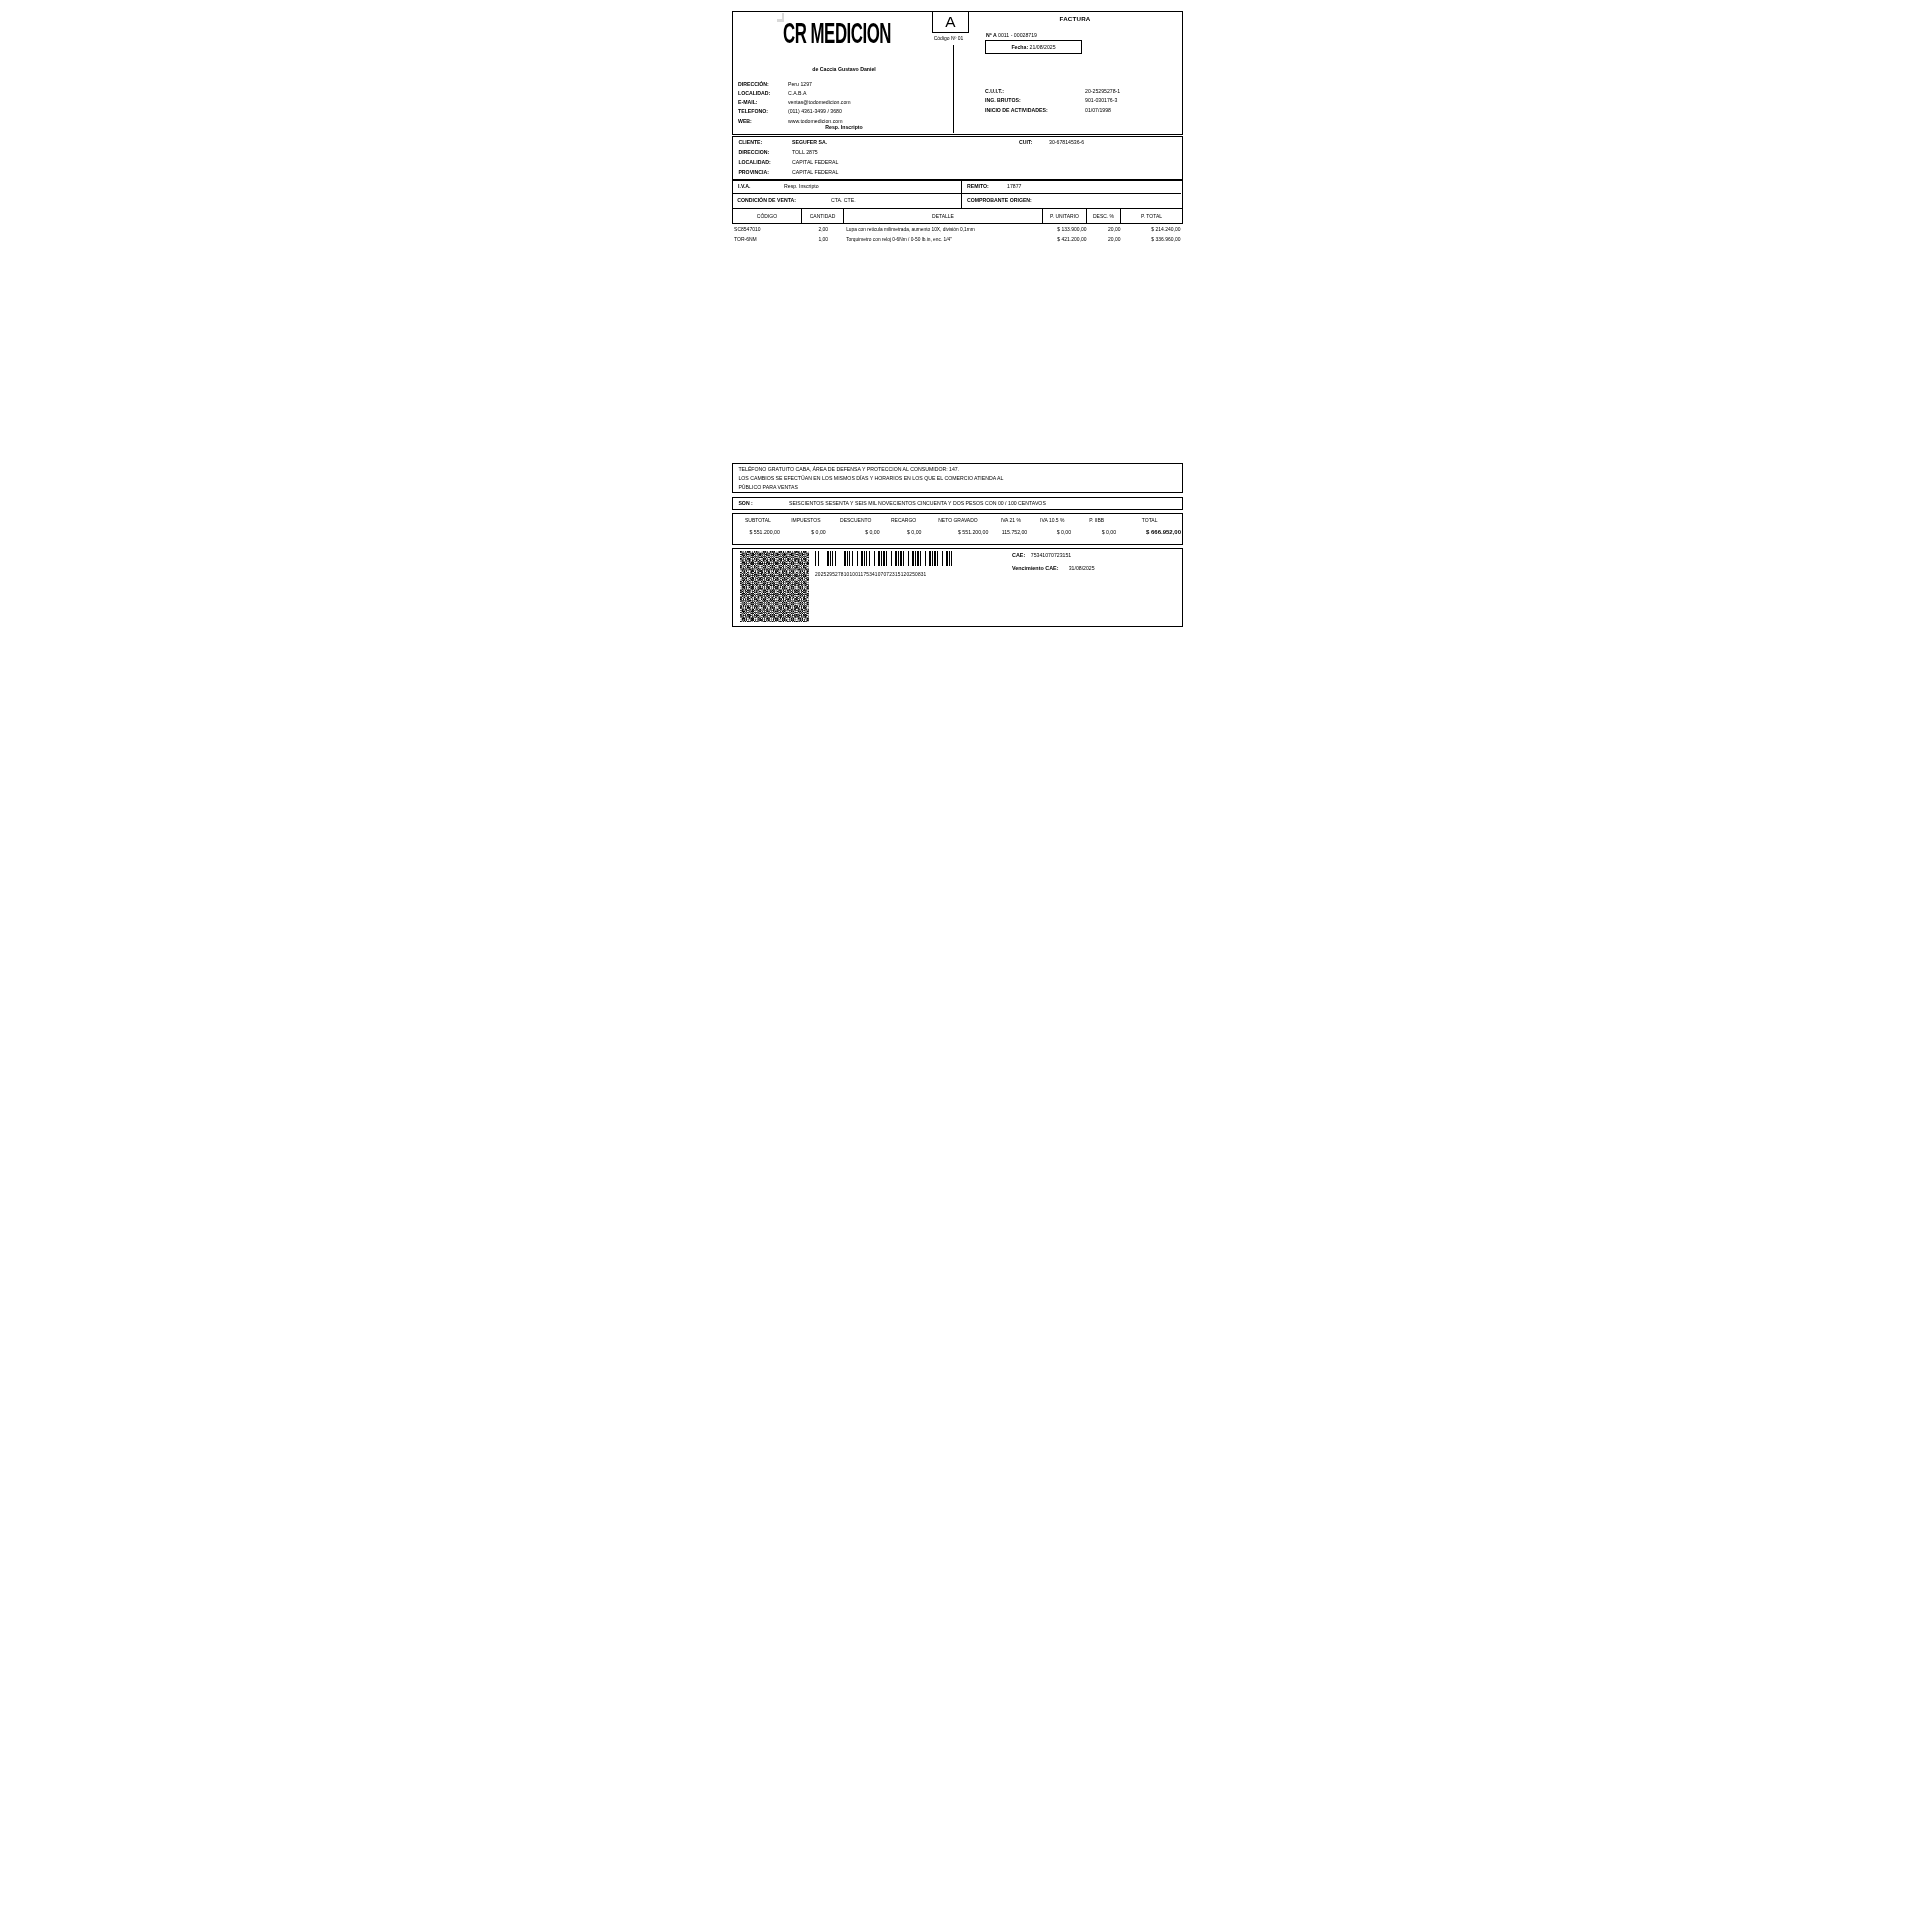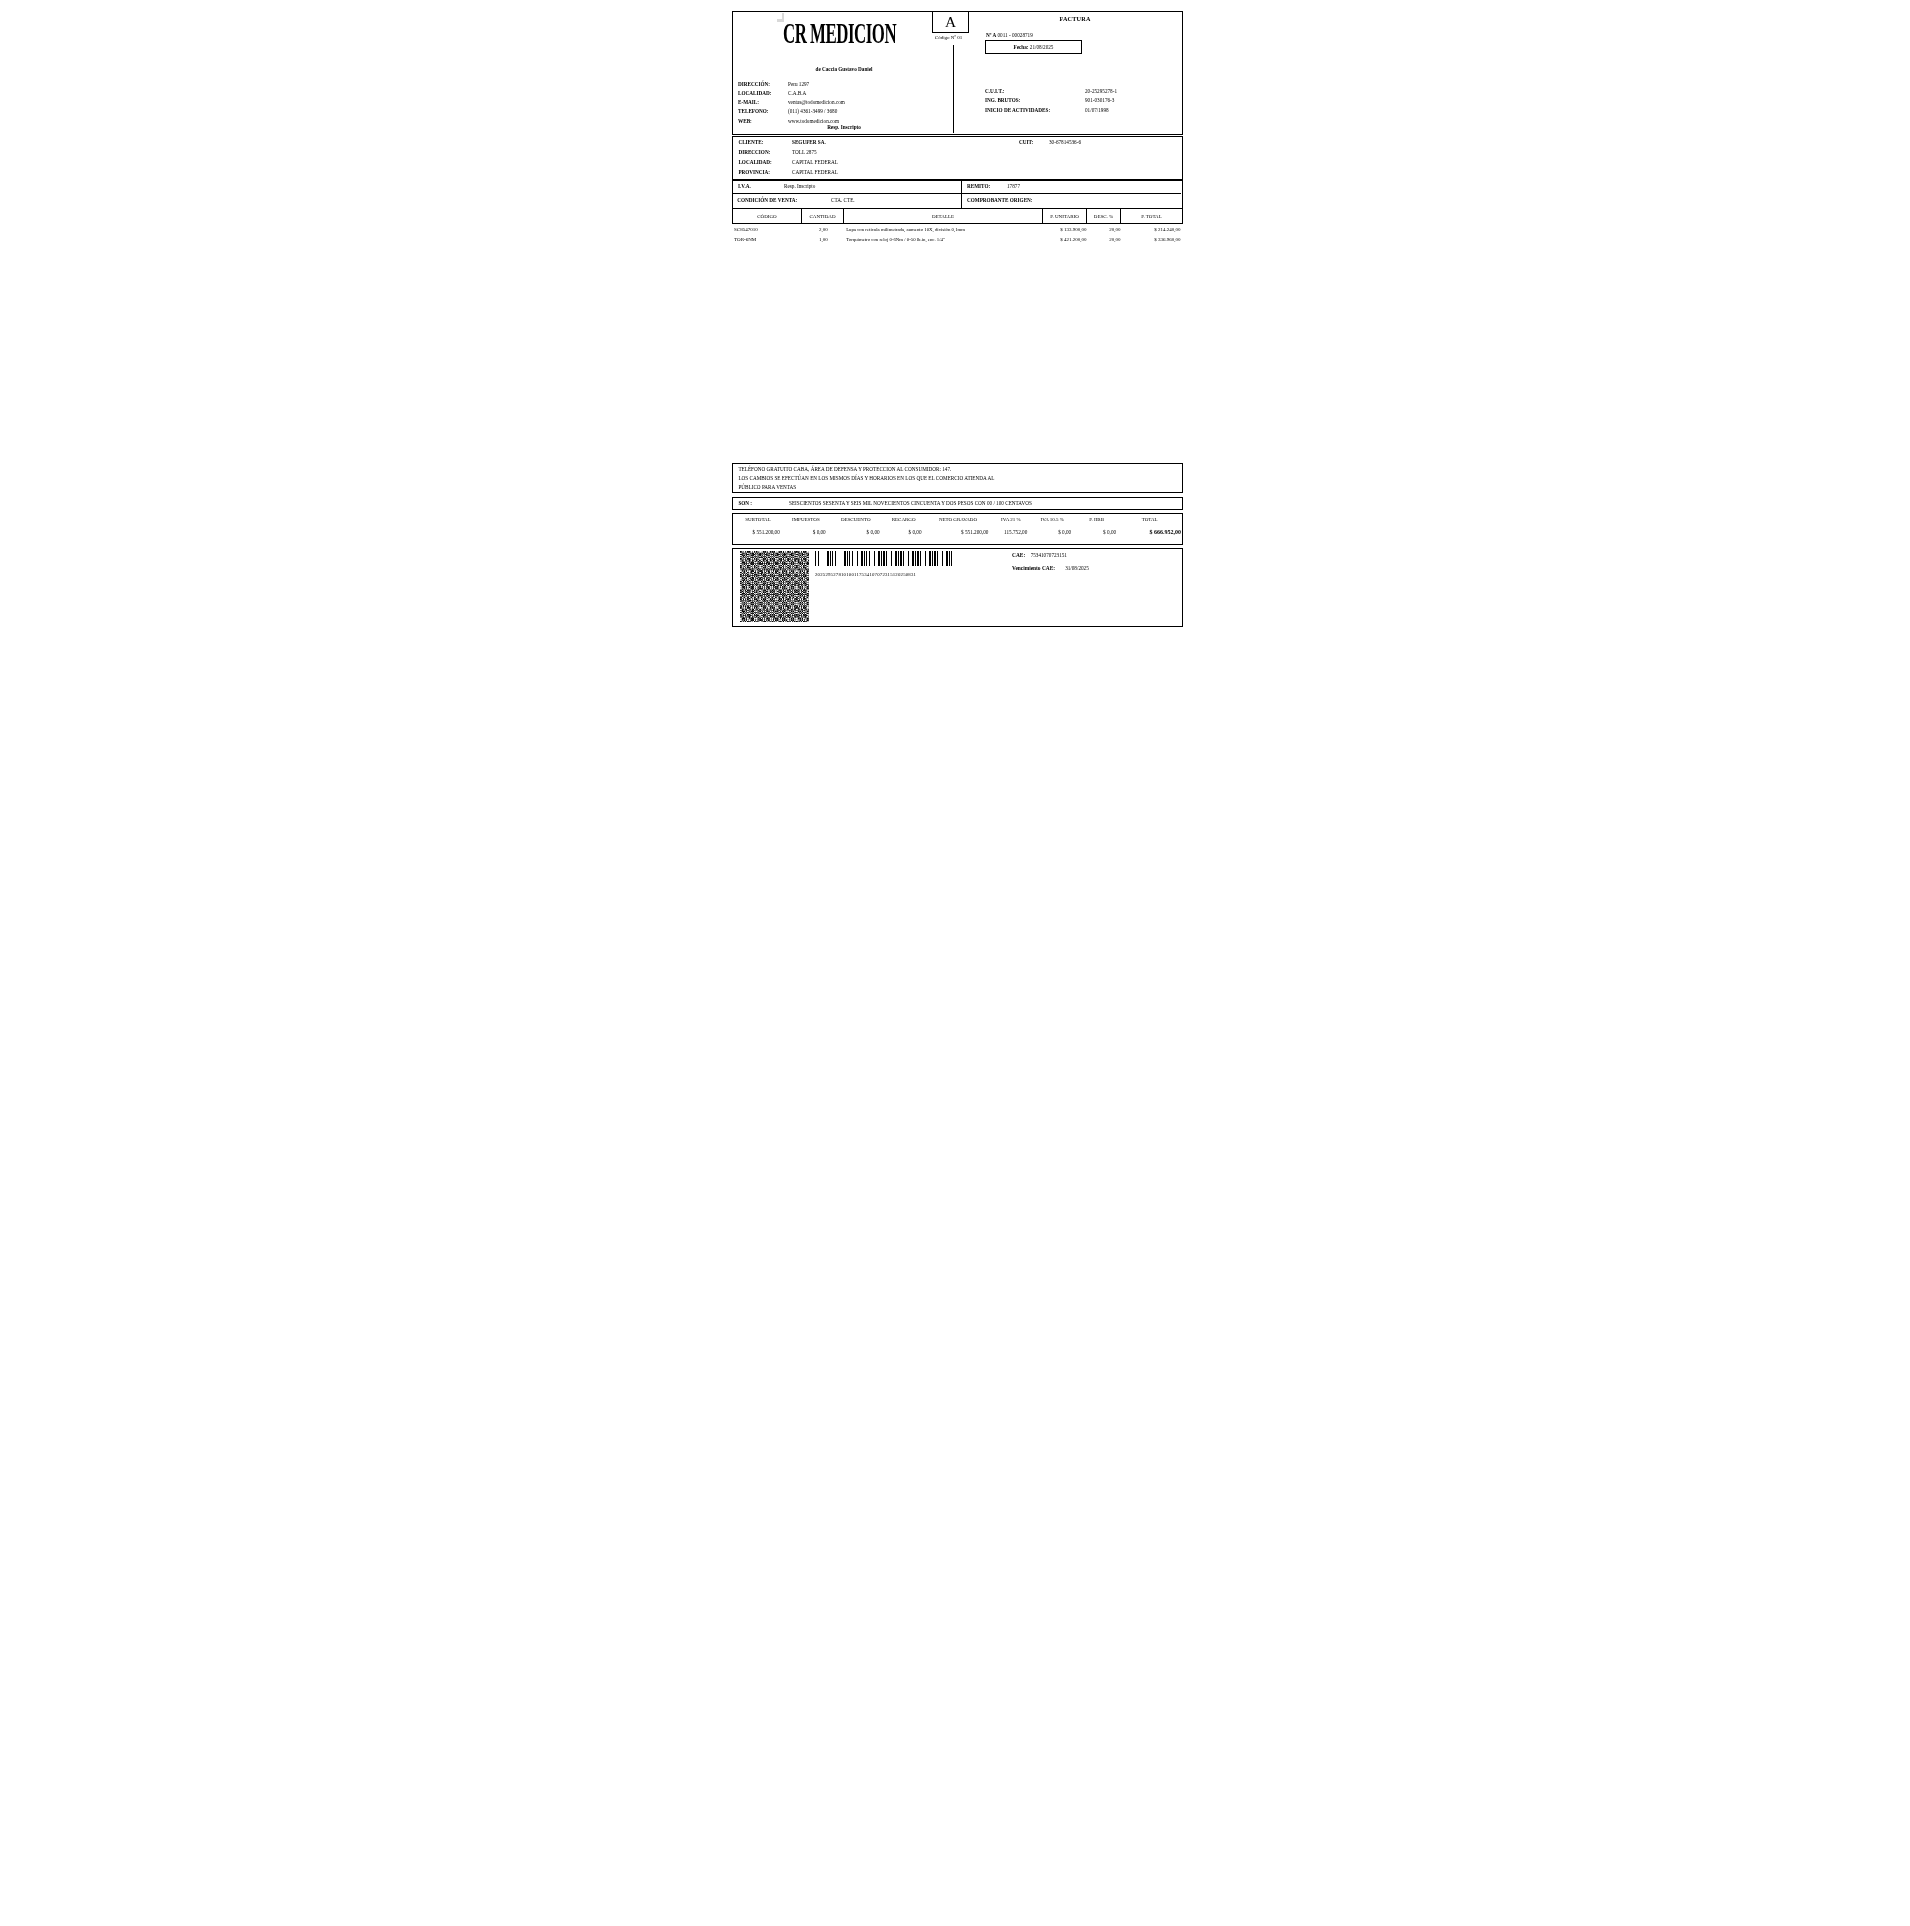--- a/index.html
+++ b/index.html
@@ -1,17 +1,17 @@
 <!DOCTYPE html>
 <html style="font-size:6.2px"><head>
 <meta charset="utf-8">
 <style>
   html,body{margin:0;padding:0;background:#ffffff;}
   .page{position:relative;width:478px;height:675px;margin:0 auto;background:#fff;
-        font-family:Liberation Serif, serif;color:#000;overflow:hidden;}
+        font-family:Liberation Sans, sans-serif;color:#000;overflow:hidden;}
   .abs{position:absolute;}
   .b{font-weight:bold;}
   .sec{position:absolute;left:16px;width:451px;border:1.2px solid #000;box-sizing:border-box;background:#fff;}
   .t13{font-size:5px;line-height:6.2px;}
   .t135{font-size:5.2px;line-height:6.2px;}
   .t14{font-size:5.4px;line-height:6.5px;}
   .center{text-align:center;}
   .right{text-align:right;}
   
   .logo{font-size:29px;font-weight:bold;line-height:26px;letter-spacing:-0.8px;

